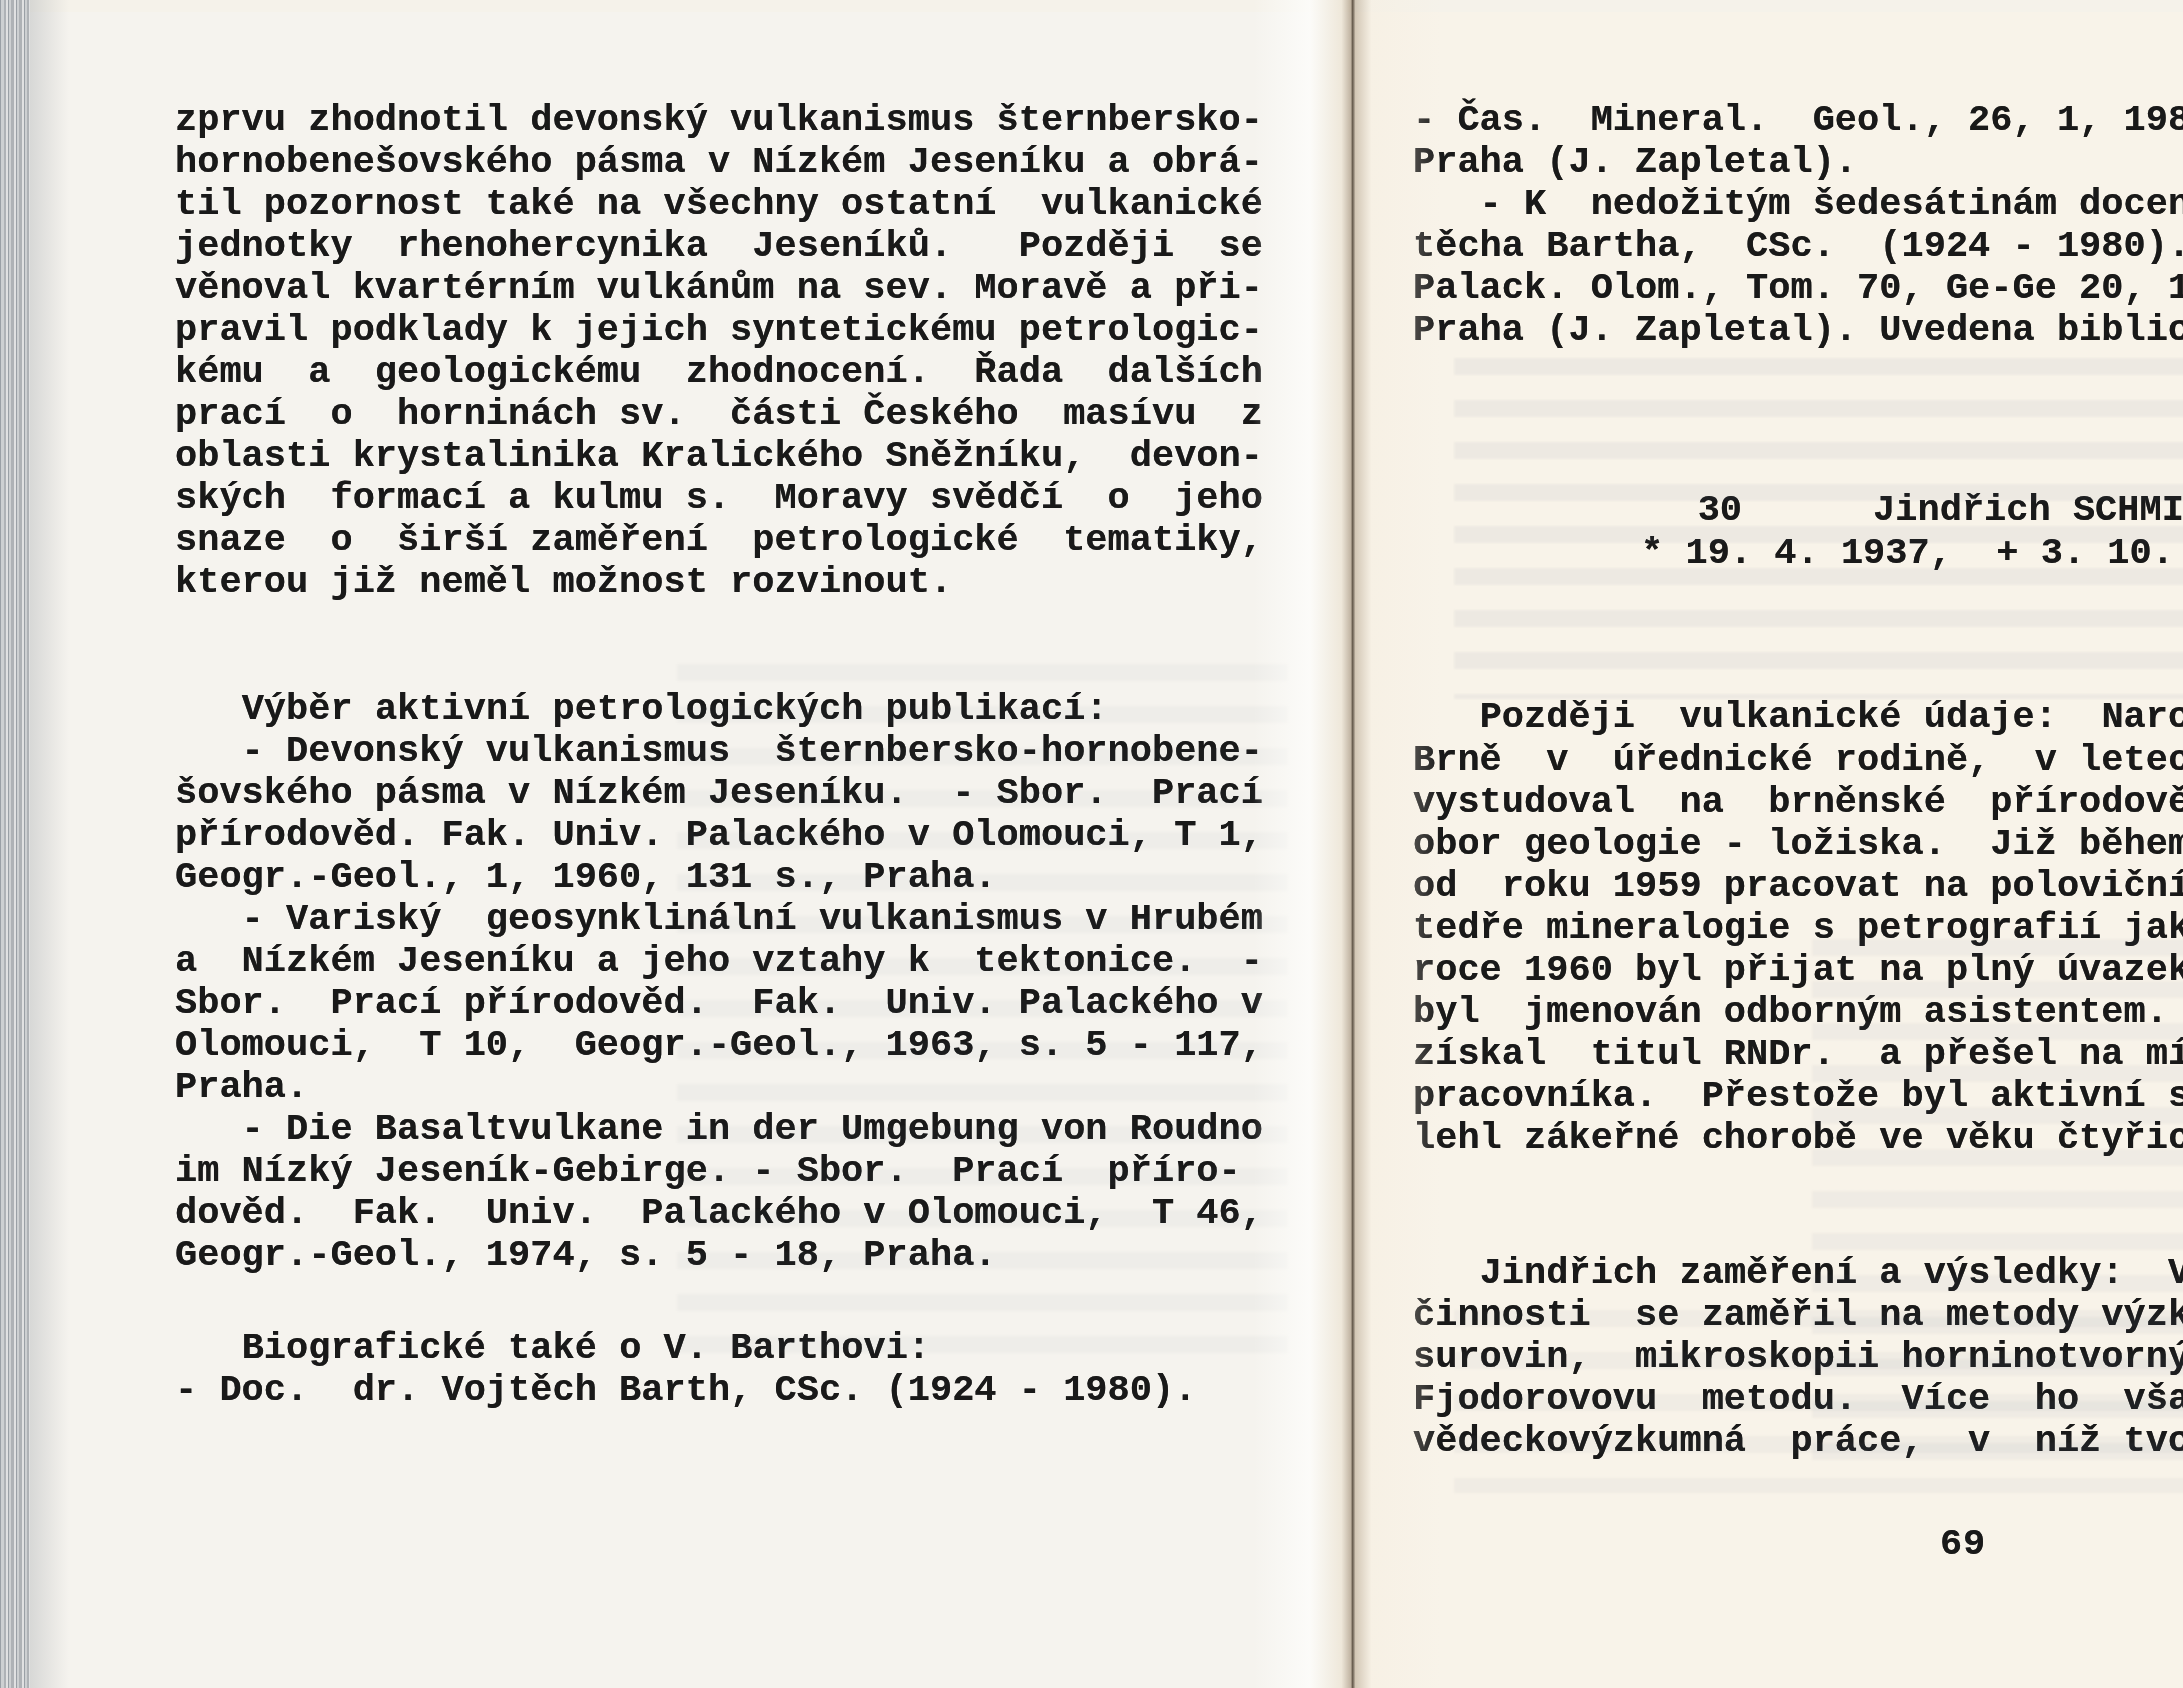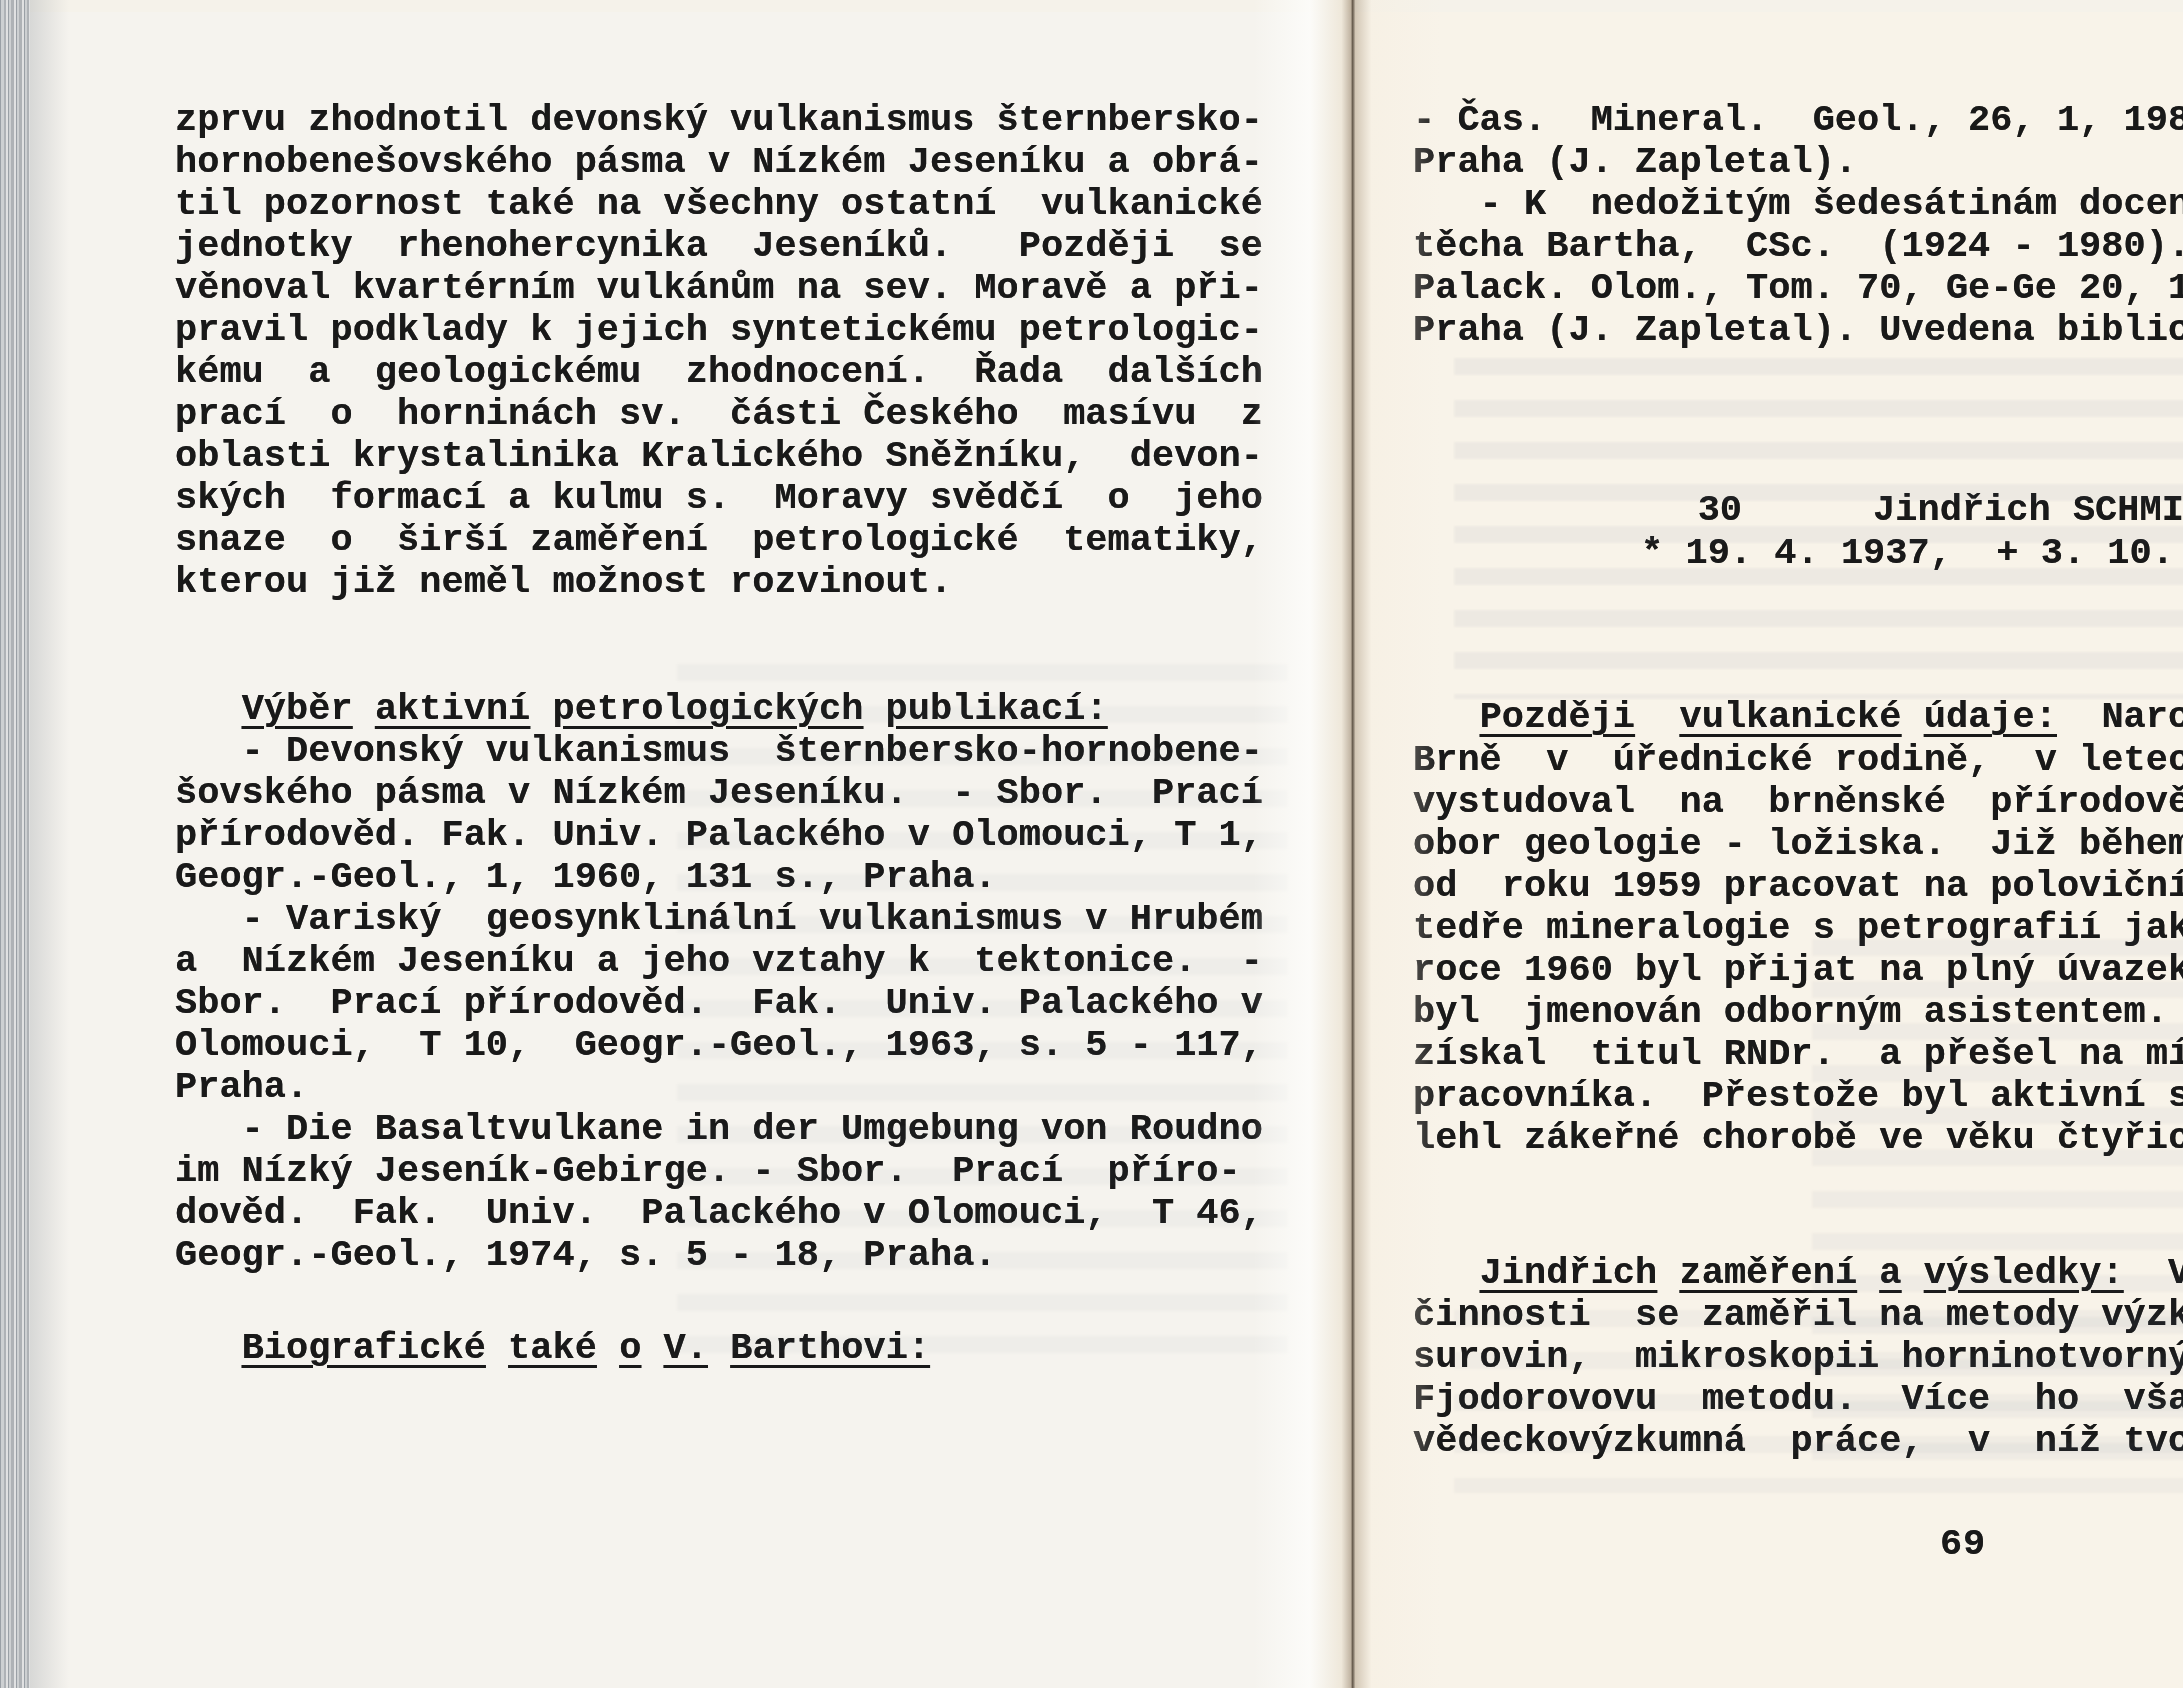--- a/index.html
+++ b/index.html
@@ -9,21 +9,21 @@
   .page{position:absolute;top:12px;height:100%;}
   .page-left{left:0;width:1354px;background:#f5f3ee;}
   .page-right{left:1354px;width:1289px;background:#f8f3e9;}
   .block{position:absolute;white-space:pre;font-size:37px;line-height:42px;
          text-shadow:0 0 0.6px rgba(25,25,25,0.75);}
   
   .page-left .block{left:175px;width:1100px;}
   
   .page-right .block{left:59px;width:1100px;}
   .center{text-align:center;}
-  .uw{text-decoration:underline;text-decoration-thickness:3.1px;text-underline-offset:7px;}
+  .uw{text-decoration-thickness:3.1px;text-underline-offset:7px;}
   .sp{display:inline-block;width:131px;}
   .pageno{letter-spacing:0.9px;}
   
   .edge-stripes{position:absolute;left:0;top:0;width:30px;height:100%;z-index:4;
     background:repeating-linear-gradient(90deg,#9aa0a6 0 1.3px,#cdd0d2 1.3px 3.5px,#aeb2b6 3.5px 5.7px,#e0e1e2 5.7px 7.9px);}
   .edge-fade{position:absolute;left:30px;top:0;width:39px;height:100%;z-index:4;
     background:linear-gradient(90deg,rgba(160,165,170,0.35),rgba(255,255,255,0));}
   
   .gutter{position:absolute;left:1253px;top:0;width:188px;height:100%;z-index:4;pointer-events:none;
     background:linear-gradient(90deg,
@@ -72,20 +72,21 @@
    - Variský  geosynklinální vulkanismus v Hrubém
 a  Nízkém Jeseníku a jeho vztahy k  tektonice.  -
 Sbor.  Prací přírodověd.  Fak.  Univ. Palackého v
 Olomouci,  T 10,  Geogr.-Geol., 1963, s. 5 - 117,
 Praha.
    - Die Basaltvulkane in der Umgebung von Roudno
 im Nízký Jeseník-Gebirge. - Sbor.  Prací  příro-
 dověd.  Fak.  Univ.  Palackého v Olomouci,  T 46,
 Geogr.-Geol., 1974, s. 5 - 18, Praha.</div>
     <div class="block" style="top:1315px;">   <span class="uw">Biografické</span> <span class="uw">také</span> <span class="uw">o</span> <span class="uw">V.</span> <span class="uw">Barthovi:</span></div>
+    <div class="block" style="top:1357px;">- Doc.  dr. Vojtěch Barth, CSc. (1924 - 1980).</div>
   </div>
 
   <div class="page page-right">
     <div class="block" style="top:87px;">- Čas.  Mineral.  Geol., 26, 1, 1981, s. 98 - 99,
 Praha (J. Zapletal).
    - K  nedožitým šedesátinám docenta PaedDr Voj-
 těcha Bartha,  CSc.  (1924 - 1980).  - Acta Univ.
 Palack. Olom., Tom. 70, Ge-Ge 20, 1983, s. 5 - 9,
 Praha (J. Zapletal). Uvedena bibliografie.</div>
     <div class="block center" style="top:477px;"><span>30</span><span class="sp"></span><span>Jindřich SCHMIDT</span></div>

